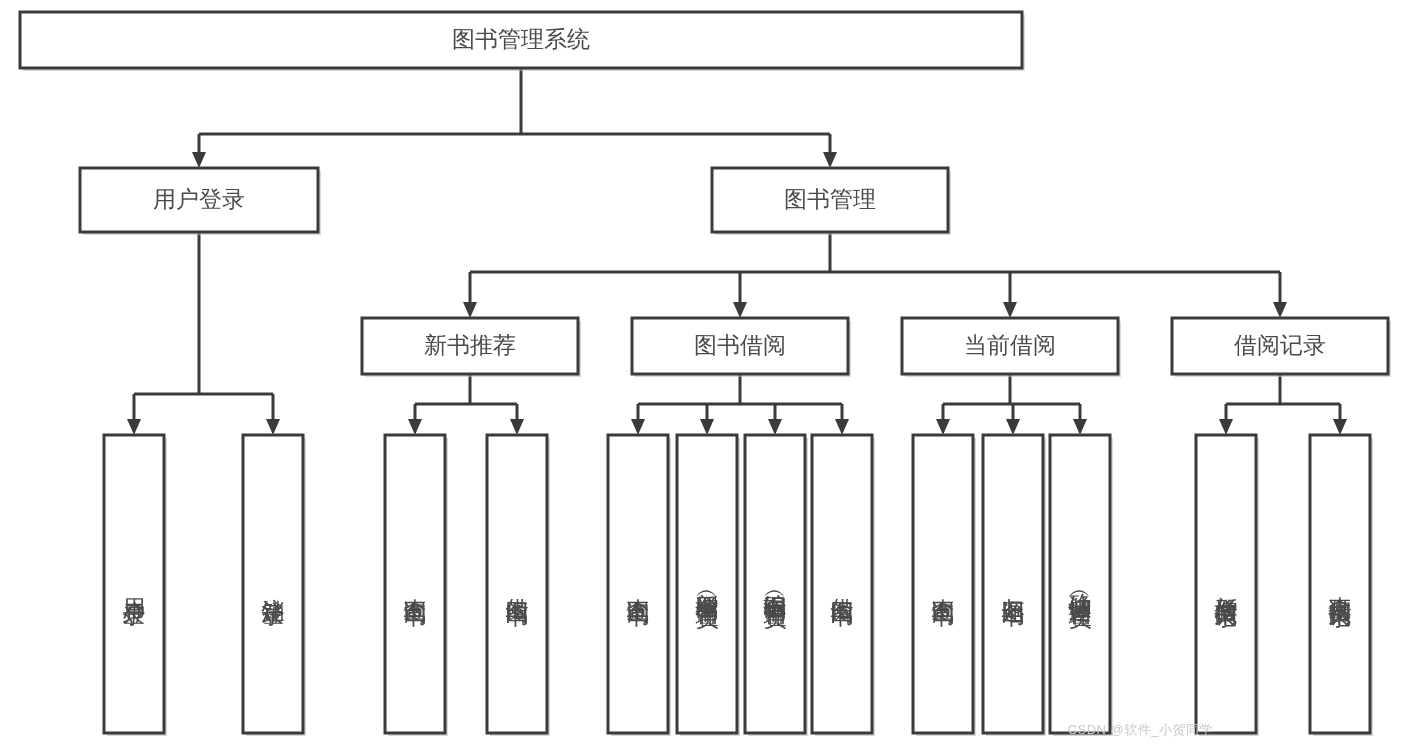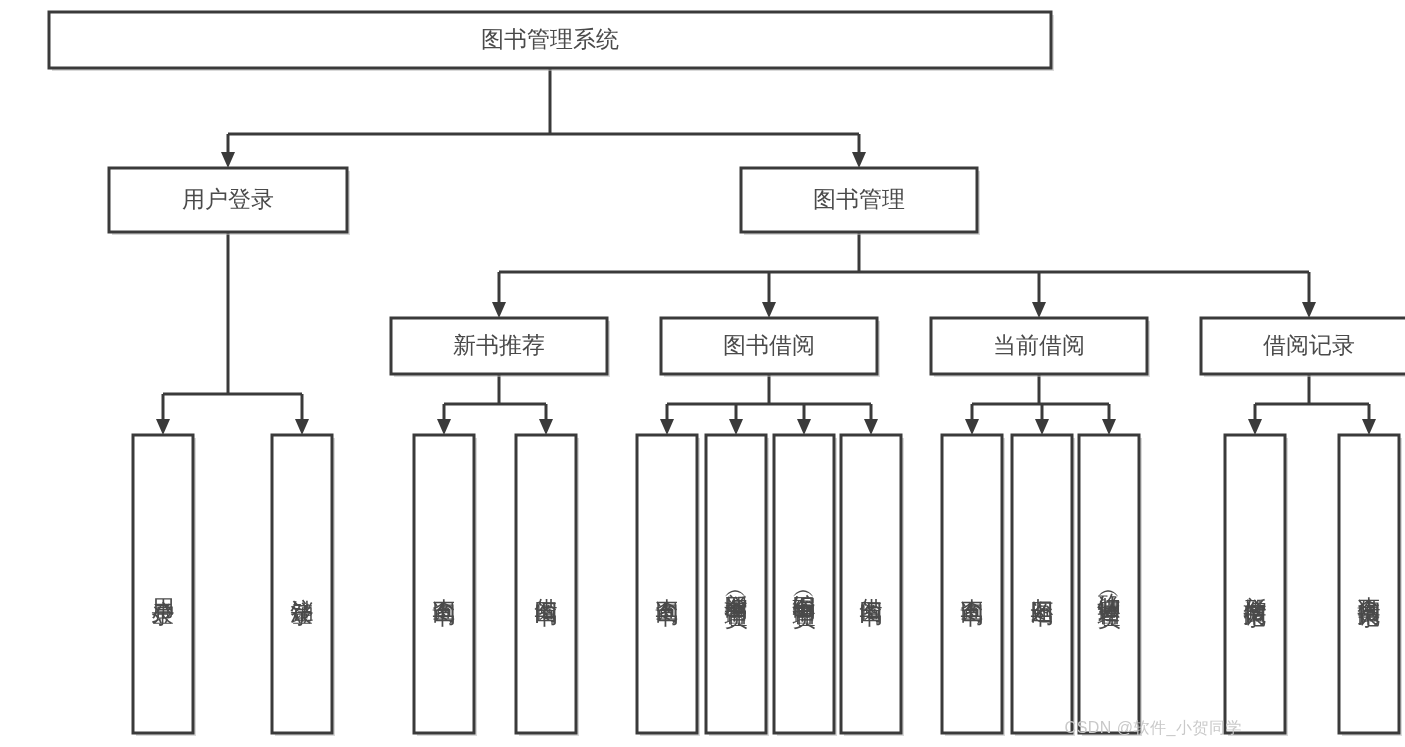--- a/index.html
+++ b/index.html
@@ -11,21 +11,20 @@
     width: 1405px;
     height: 747px;
     font-family: "Liberation Sans", "DejaVu Sans", sans-serif;
     overflow: hidden;
     position: relative;
   }
   #diagram-root {
     position: relative;
     width: 1225px;
     height: 747px;
-    margin-left: 29px;
   }
   svg.diagram-canvas {
     position: absolute;
     top: 0;
     left: 0;
     width: 1405px;
     height: 747px;
     display: block;
   }
   .node-box {
@@ -68,21 +67,21 @@
     letter-spacing: 2px;
     line-height: 1;
     white-space: nowrap;
     pointer-events: none;
   }
   .watermark {
     position: absolute;
     right: 12px;
     bottom: 8px;
     font-family: "Liberation Sans", "DejaVu Sans", sans-serif;
-    font-size: 16px;
+    font-size: 13px;
     color: #c9c9c9;
     letter-spacing: 0.5px;
     white-space: nowrap;
   }
 </style>
 </head>
 <body>
 
 <div id="diagram-root">
 

